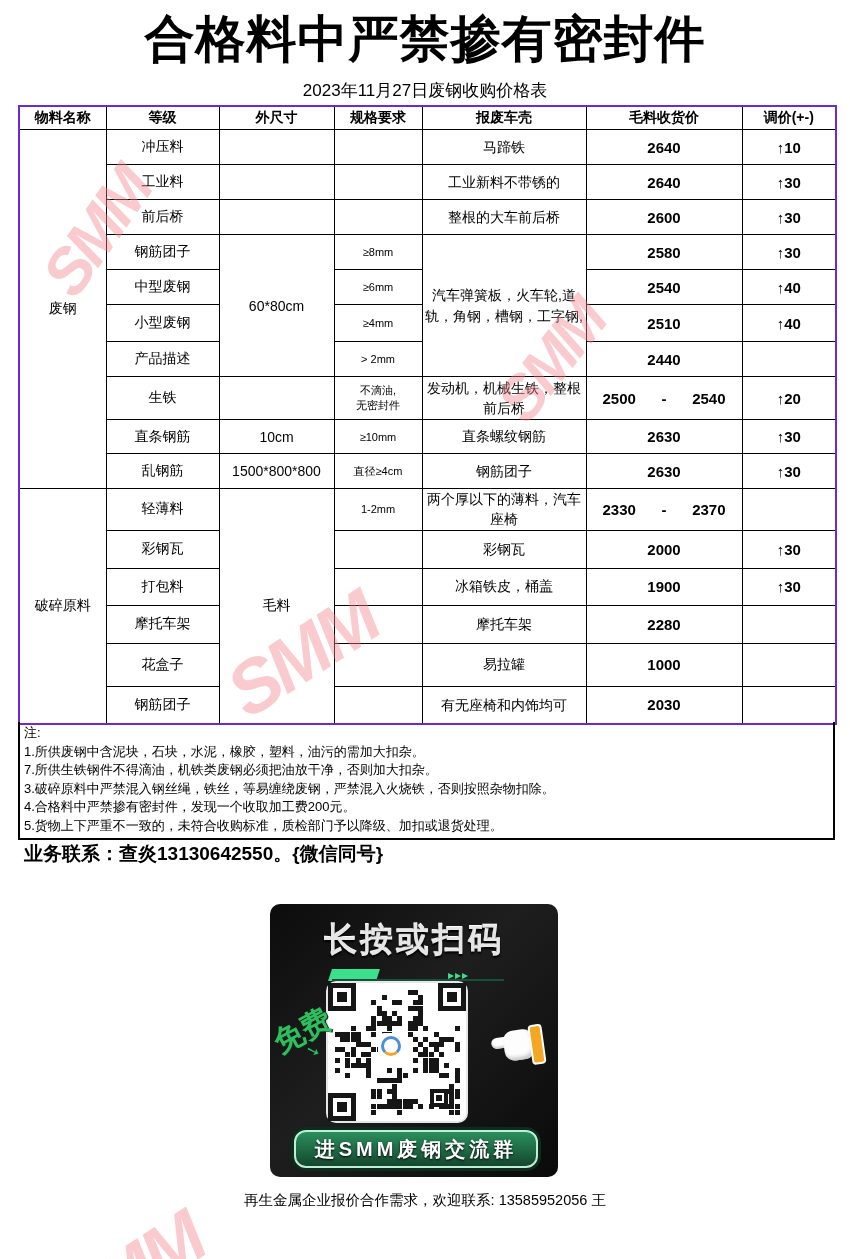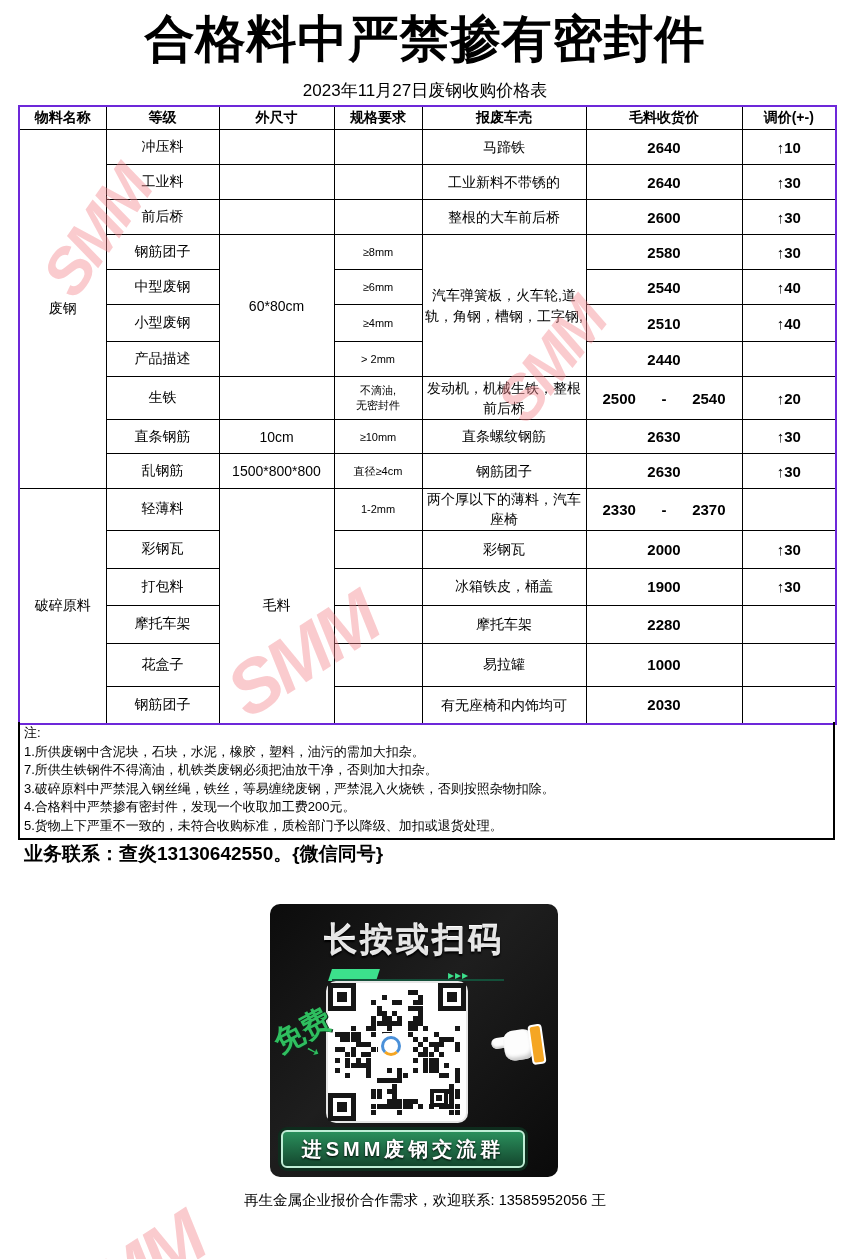--- a/index.html
+++ b/index.html
@@ -66,23 +66,23 @@
         transform:rotate(-28deg);line-height:0.95;text-align:center;
         text-shadow:1px 1px 0 #0a2a18;}
   .free-arrow{display:block;font-size:16px;transform:rotate(10deg);}
   .hand{position:absolute;right:14px;top:122px;width:52px;height:40px;transform:rotate(-8deg);}
   .hand .palm{position:absolute;right:10px;top:4px;width:30px;height:30px;background:#fdfdfd;
         border-radius:10px;box-shadow:inset -2px -3px 4px #c9c9c9;}
   .hand .finger{position:absolute;left:0;top:9px;width:28px;height:11px;background:#fdfdfd;
         border-radius:6px;box-shadow:inset 0 -2px 2px #cfcfcf;}
   .hand .cuff{position:absolute;right:0;top:1px;width:10px;height:36px;background:#f5a623;
         border-radius:4px;border:2px solid #fff;}
-  .qr-button{position:absolute;left:11px;top:226px;width:240px;height:34px;
+  .qr-button{position:absolute;left:24px;top:226px;width:240px;height:34px;
         background:linear-gradient(#2a8f5c,#14472e);border:2px solid #bfeed6;
-        border-radius:6px;box-shadow:0 0 0 3px #0e2c1d;display:flex;align-items:center;
+        border-radius:12px;box-shadow:0 0 0 3px #0e2c1d;display:flex;align-items:center;
         justify-content:center;color:#fff;font-size:20px;font-weight:bold;letter-spacing:4px;
         text-shadow:0 1px 2px #000;cursor:pointer;}
 
   .footer{position:absolute;top:1191px;left:0;width:850px;text-align:center;
         font-size:14.5px;color:#000;}
 </style>
 </head>
 <body>
 
 <div id="page">

